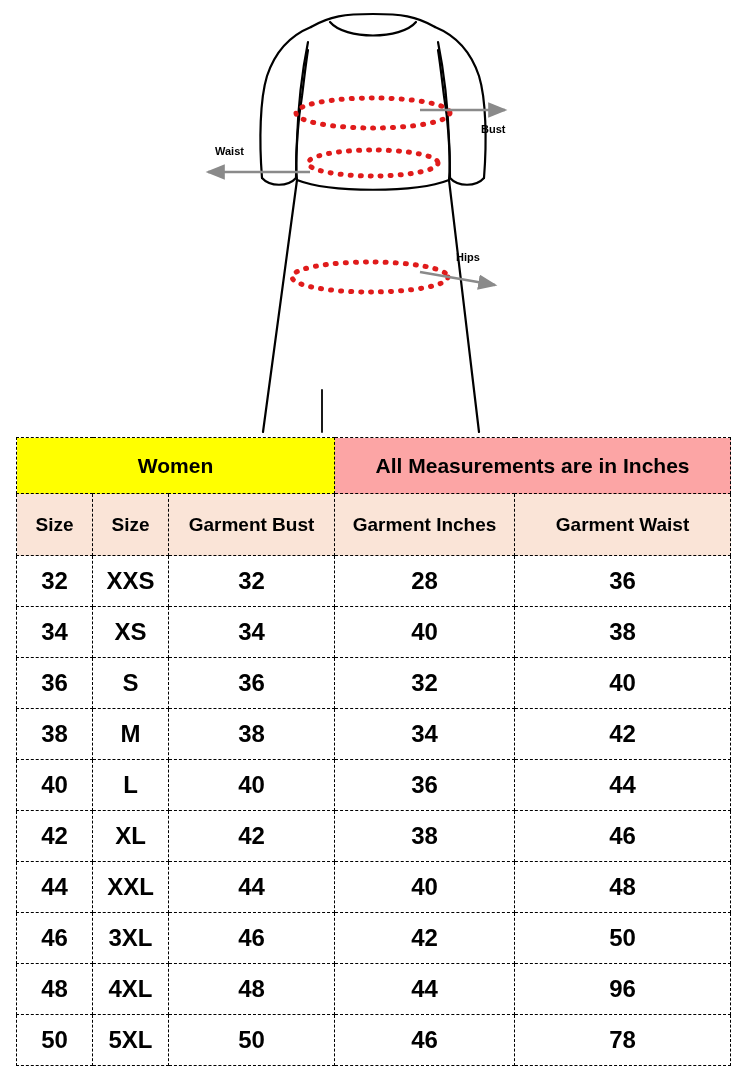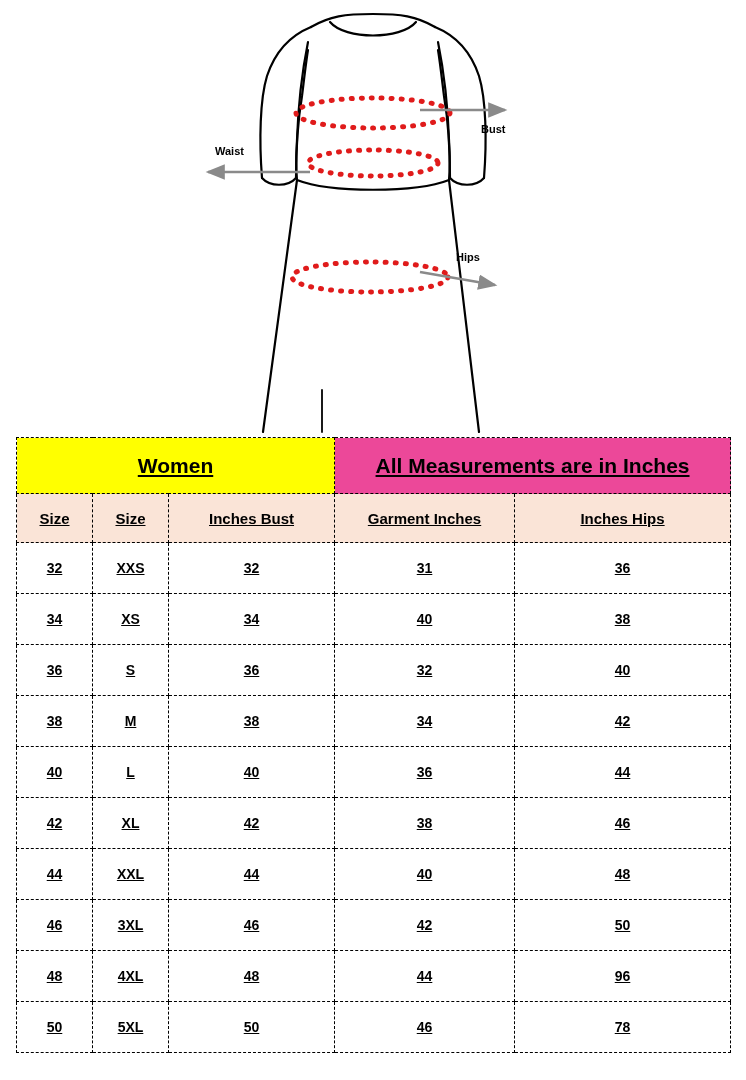--- a/index.html
+++ b/index.html
@@ -34,21 +34,20 @@
   #figure svg {
     display: block;
   }
 
   
   #size-table-wrap {
     position: absolute;
     left: 16px;
     top: 437px;
     width: 714px;
-    text-decoration: underline;
   }
   table.size-table {
     border-collapse: collapse;
     width: 714px;
     table-layout: fixed;
   }
   table.size-table td,
   table.size-table th {
     border: 1px dashed #000000;
     text-align: center;
@@ -64,32 +63,32 @@
   col.c4 { width: 216px; }
 
   tr.title-row td {
     height: 56px;
     font-size: 21px;
   }
   td.title-women {
     background: #ffff00;
   }
   td.title-measure {
-    background: #ec4899;
+    background: #fca5a5;
   }
 
   tr.header-row td {
-    height: 49px;
-    font-size: 15px;
+    height: 62px;
+    font-size: 19px;
     background: #fae4d7;
   }
 
   tr.data-row td {
     height: 51px;
-    font-size: 14px;
+    font-size: 24px;
     background: #ffffff;
   }
 </style>
 </head>
 <body>
 
 <div id="page">
 
   <div id="figure">
     <svg width="746" height="437" viewBox="0 0 746 437" xmlns="http://www.w3.org/2000/svg">
@@ -159,29 +158,29 @@
           <col class="c4">
       </colgroup>
       <tbody id="table-body">
         <tr class="title-row">
           <td class="title-women" colspan="3">Women</td>
           <td class="title-measure" colspan="2">All Measurements are in Inches</td>
         </tr>
         <tr class="header-row">
           <td>Size</td>
           <td>Size</td>
-          <td>Inches Bust</td>
+          <td>Garment Bust</td>
           <td>Garment Inches</td>
-          <td>Inches Hips</td>
+          <td>Garment Waist</td>
         </tr>
       <tr class="data-row">
             <td>32</td>
             <td>XXS</td>
             <td>32</td>
-            <td>31</td>
+            <td>28</td>
             <td>36</td>
           </tr>
           <tr class="data-row">
             <td>34</td>
             <td>XS</td>
             <td>34</td>
             <td>40</td>
             <td>38</td>
           </tr>
           <tr class="data-row">

